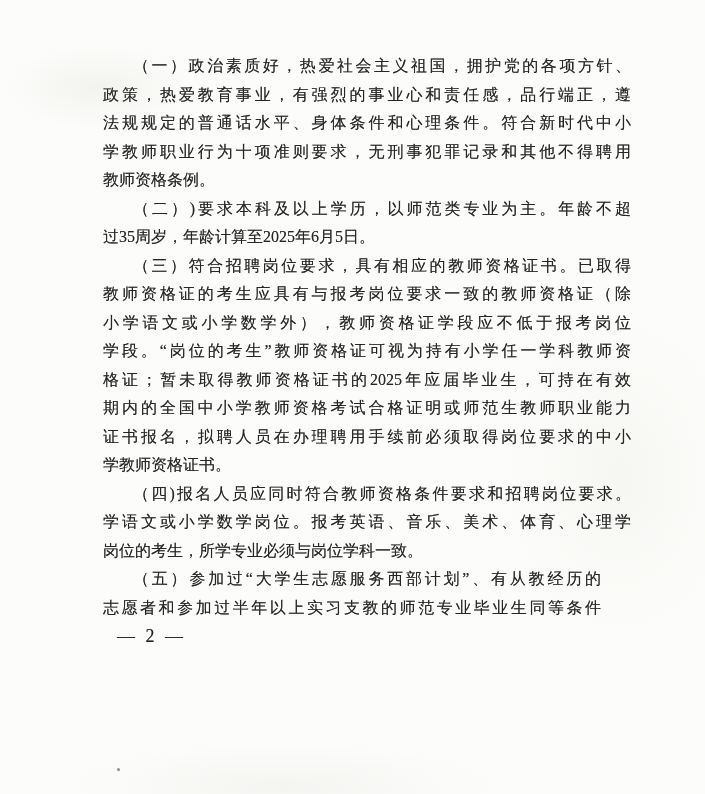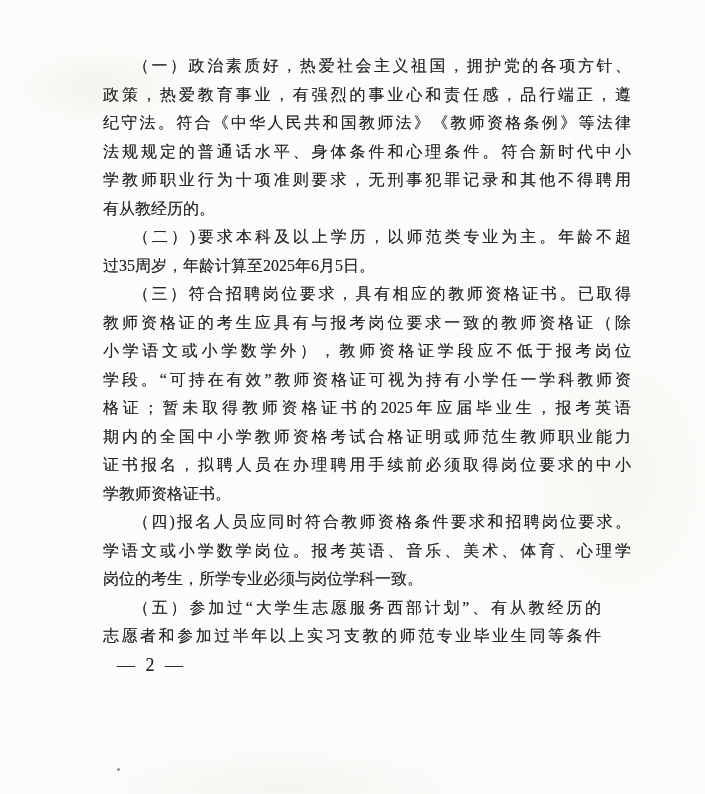--- a/index.html
+++ b/index.html
@@ -54,31 +54,30 @@
     background: rgba(70,70,70,0.6);
   }
 </style>
 </head>
 <body>
 
 <div class="page">
   <div class="text-block">
     <div class="line indent justify">（一）政治素质好，热爱社会主义祖国，拥护党的各项方针、</div>
     <div class="line justify">政策，热爱教育事业，有强烈的事业心和责任感，品行端正，遵</div>
-    <div class="line justify">纪守法。符合《中华人民共和国教师法》《教师资格条例》等法律</div>
     <div class="line justify">法规规定的普通话水平、身体条件和心理条件。符合新时代中小</div>
     <div class="line justify">学教师职业行为十项准则要求，无刑事犯罪记录和其他不得聘用</div>
-    <div class="line">有从教经历的。</div>
+    <div class="line">教师资格条例。</div>
     <div class="line indent justify">（二）)要求本科及以上学历，以师范类专业为主。年龄不超</div>
     <div class="line">过35周岁，年龄计算至2025年6月5日。</div>
     <div class="line indent justify">（三）符合招聘岗位要求，具有相应的教师资格证书。已取得</div>
     <div class="line justify">教师资格证的考生应具有与报考岗位要求一致的教师资格证（除</div>
     <div class="line justify">小学语文或小学数学外），教师资格证学段应不低于报考岗位</div>
-    <div class="line justify">学段。“可持在有效”教师资格证可视为持有小学任一学科教师资</div>
-    <div class="line justify">格证；暂未取得教师资格证书的2025年应届毕业生，报考英语</div>
+    <div class="line justify">学段。“岗位的考生”教师资格证可视为持有小学任一学科教师资</div>
+    <div class="line justify">格证；暂未取得教师资格证书的2025年应届毕业生，可持在有效</div>
     <div class="line justify">期内的全国中小学教师资格考试合格证明或师范生教师职业能力</div>
     <div class="line justify">证书报名，拟聘人员在办理聘用手续前必须取得岗位要求的中小</div>
     <div class="line">学教师资格证书。</div>
     <div class="line indent justify">（四)报名人员应同时符合教师资格条件要求和招聘岗位要求。</div>
     <div class="line justify">学语文或小学数学岗位。报考英语、音乐、美术、体育、心理学</div>
     <div class="line">岗位的考生，所学专业必须与岗位学科一致。</div>
     <div class="line indent justify short">（五）参加过“大学生志愿服务西部计划”、有从教经历的</div>
     <div class="line justify short">志愿者和参加过半年以上实习支教的师范专业毕业生同等条件</div>
     <div class="line pagenum">— 2 —</div>
   </div>

